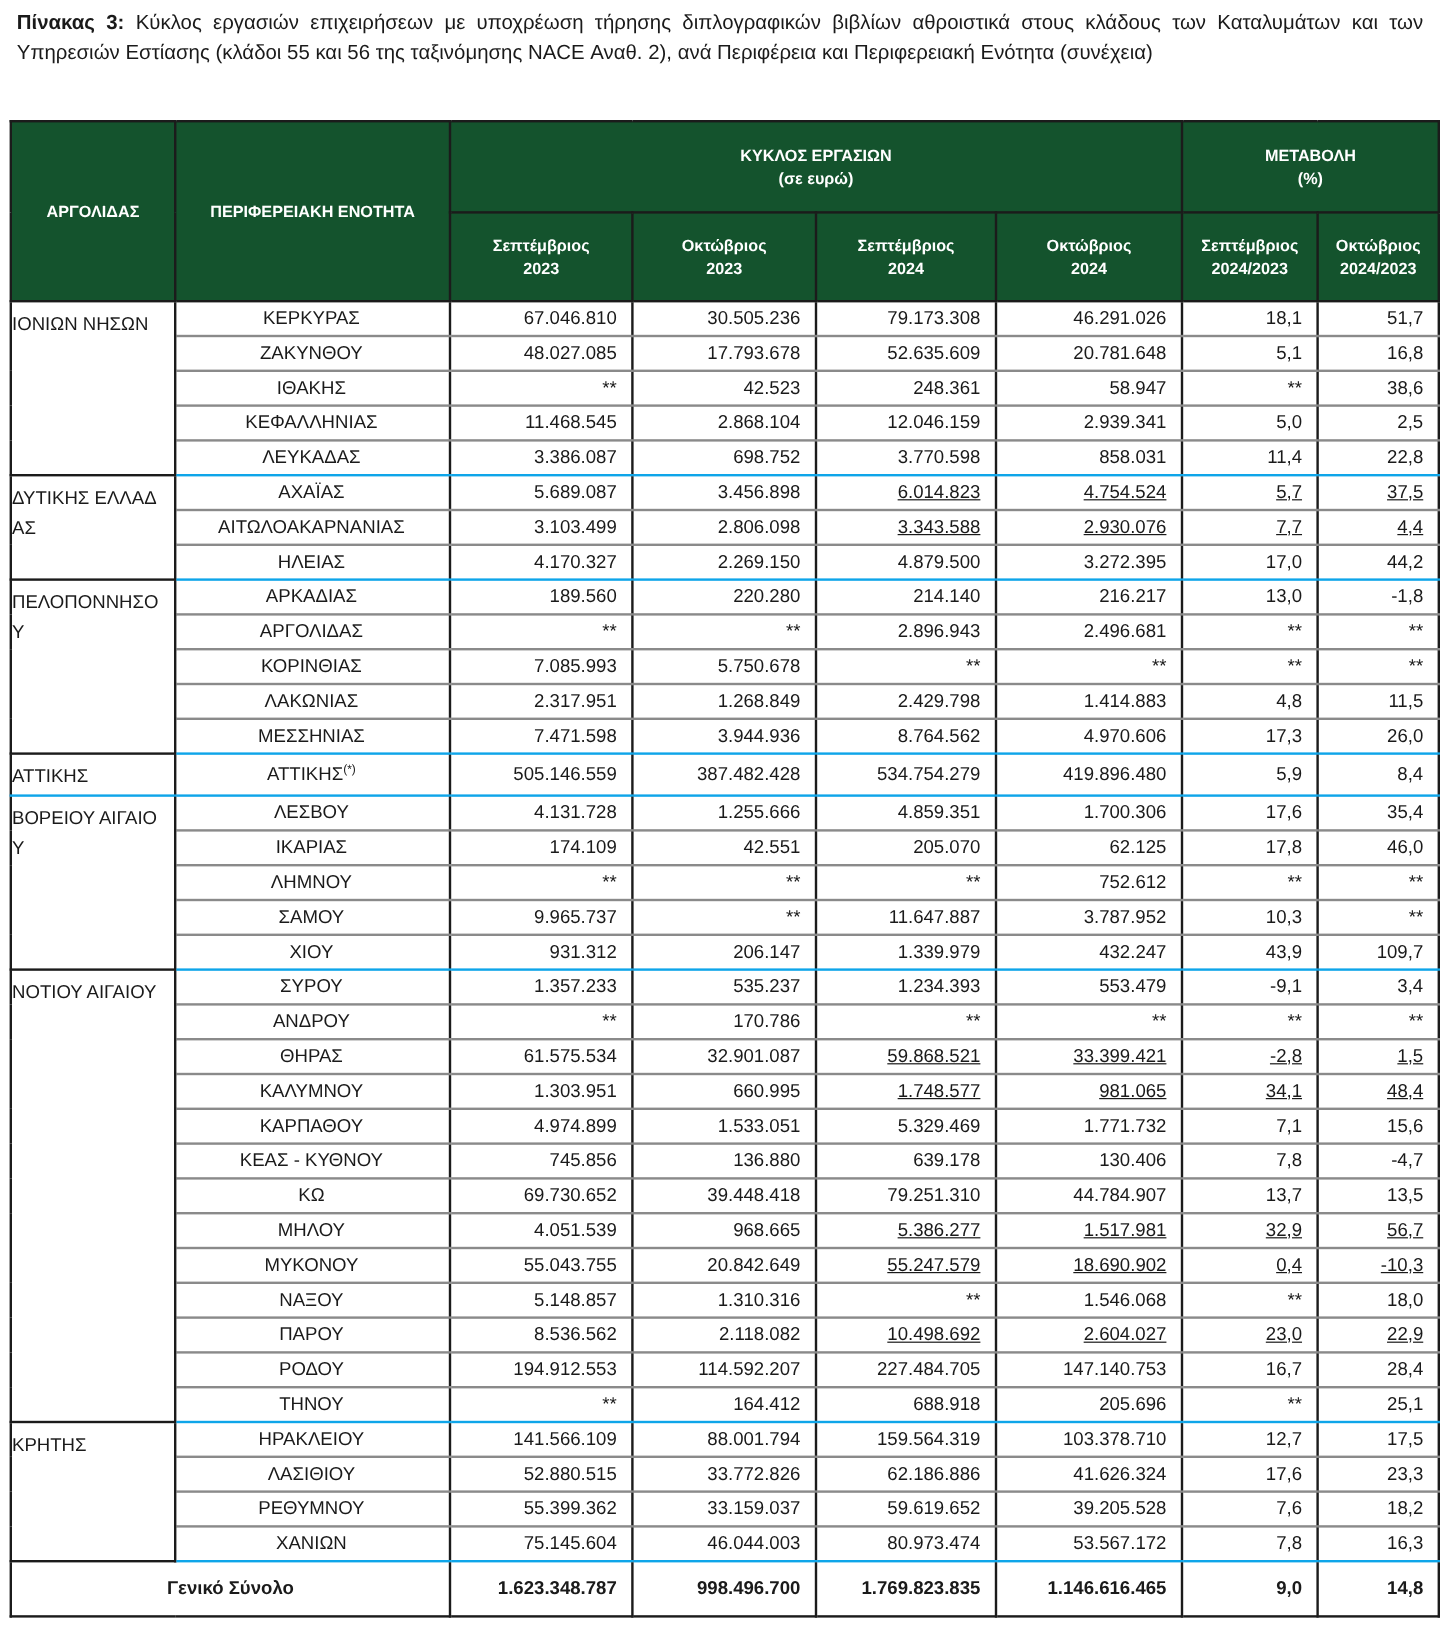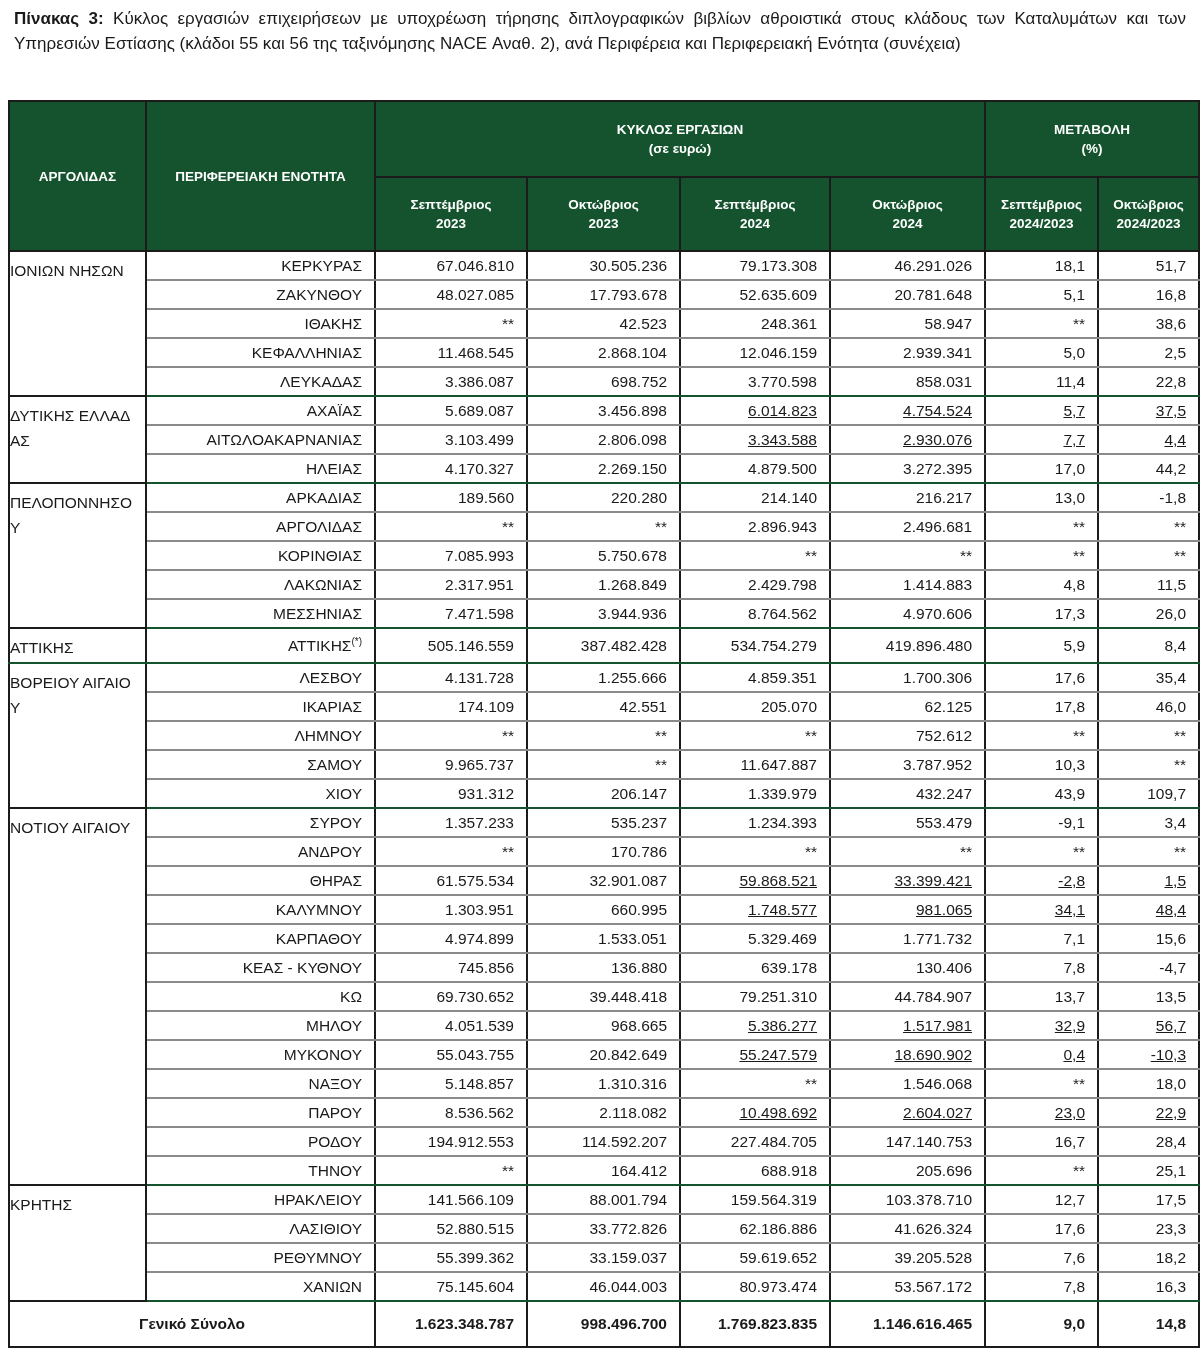--- a/index.html
+++ b/index.html
@@ -35,28 +35,28 @@
     border: 2px solid #1b1b1b; padding: 15px 2px;
   }
   table.t th.top { height: 44px; }
   table.t th.sub { height: 42px; }
   table.t td {
     border-left: 2px solid #1b1b1b; border-right: 2px solid #1b1b1b;
     border-top: 2px solid #8a8a8a; border-bottom: 2px solid #8a8a8a;
     height: 27px; padding: 0 12px; white-space: nowrap;
   }
   table.t td.num { text-align: right; padding-right: 12px; }
-  table.t td.name { text-align: right; padding-left: 10px; }
+  table.t td.name { text-align: center; padding-left: 10px; }
   table.t td.region {
     vertical-align: top; text-align: left; padding: 6px 8px 0 0;
     white-space: normal; line-height: 25px; word-break: break-all;
     border-top: 2px solid #1b1b1b; border-bottom: 2px solid #1b1b1b;
   }
   table.t tr.first td { border-top: 2px solid #1b1b1b; }
-  table.t tr.last td { border-bottom: 2px solid #14532d; }
+  table.t tr.last td { border-bottom: 2px solid #0ea5e9; }
   table.t td.u span { text-decoration: underline; }
   table.t tr.total td {
     font-weight: bold; height: 44px;
     border-top: 2px solid #1b1b1b; border-bottom: 2px solid #1b1b1b; margin-left: 16px;
   }
   table.t tr.total td.tlabel { text-align: center; }
   sup.note { font-size: 10px; vertical-align: 6px; }
 </style>
 </head>
 <body>

